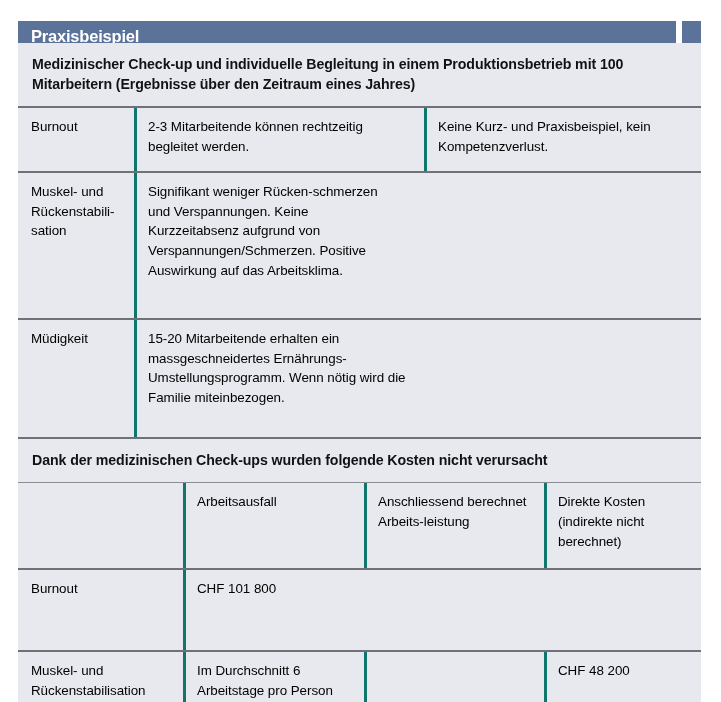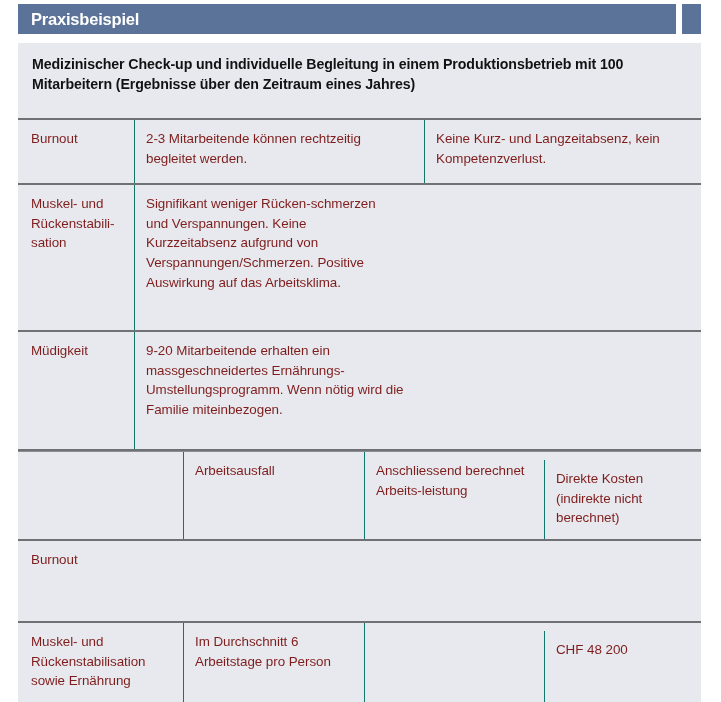--- a/index.html
+++ b/index.html
@@ -19,21 +19,21 @@
     width: 721px;
     height: 702px;
     background: #ffffff;
     overflow: hidden;
   }
 
   
   .header-row {
     position: absolute;
     left: 18px;
-    top: 4px;
+    top: 21px;
     width: 542px;
     height: 30px;
   }
   .header-bar {
     position: absolute;
     left: 0;
     top: 0;
     width: 658px;
     height: 30px;
     background: #5c7399;
@@ -74,21 +74,21 @@
     width: 100%;
   }
   .rule-thin {
     height: 1px;
     background: #8a8d91;
     width: 100%;
   }
 
   
   .caption-row {
-    padding: 11px 14px 24px 14px;
+    padding: 11px 14px 12px 14px;
     box-sizing: border-box;
   }
   .caption-text {
     font-size: 14.2px;
     font-weight: bold;
     color: #111214;
     line-height: 1.42;
     letter-spacing: -0.1px;
   }
 
@@ -96,38 +96,38 @@
   .grid-row {
     display: flex;
     align-items: stretch;
     box-sizing: border-box;
   }
   .cell {
     box-sizing: border-box;
     padding: 9px 12px 11px 13px;
     font-size: 13.4px;
     line-height: 1.46;
-    color: #7f1d1d;
+    color: #000000;
     letter-spacing: -0.05px;
   }
   .cell + .cell {
-    border-left: 1px solid #0f766e;
+    border-left: 3px solid #0f766e;
     padding-left: 11px;
   }
 
   
   .t1-c1 { width: 116px; flex: 0 0 116px; }
   .t1-c2 { width: 290px; flex: 0 0 290px; }
   .t1-c3 { width: 277px; flex: 0 0 277px; }
 
   
   .t2-c1 { width: 165px; flex: 0 0 165px; }
   .t2-c2 { width: 181px; flex: 0 0 181px; }
   .t2-c3 { width: 180px; flex: 0 0 180px; }
-  .t2-c4 { width: 157px; flex: 0 0 157px; margin-top: 8px; }
+  .t2-c4 { width: 157px; flex: 0 0 157px; }
 
   .row-h1 { min-height: 63px; }
   .row-h2 { min-height: 145px; border-radius: 10px; }
   .row-h3 { min-height: 117px; }
   .row-hh { min-height: 85px; }
   .row-b1 { min-height: 80px; }
   .row-b2 { min-height: 80px; }
 </style>
 </head>
 <body>
@@ -145,53 +145,57 @@
 
     <div class="caption-row">
       <div class="caption-text">Medizinischer Check-up und individuelle Begleitung in einem Produktionsbetrieb mit 100 Mitarbeitern (Ergebnisse über den Zeitraum eines Jahres)</div>
     </div>
 
     <div class="rule-thick"></div>
 
     <div class="grid-row row-h1">
       <div class="cell t1-c1">Burnout</div>
       <div class="cell t1-c2">2-3 Mitarbeitende können rechtzeitig begleitet werden.</div>
-      <div class="cell t1-c3">Keine Kurz- und Langzeitabsenz, kein Kompetenzverlust.</div>
+      <div class="cell t1-c3">Keine Kurz- und Praxisbeispiel, kein Kompetenzverlust.</div>
     </div>
 
     <div class="rule-thick"></div>
 
     <div class="grid-row row-h2">
       <div class="cell t1-c1">Muskel- und Rückenstabili-sation</div>
       <div class="cell t1-c3">Signifikant weniger Rücken-schmerzen und Verspannungen. Keine Kurzzeitabsenz aufgrund von Verspannungen/Schmerzen. Positive Auswirkung auf das Arbeitsklima.</div>
     </div>
 
     <div class="rule-thick"></div>
 
     <div class="grid-row row-h3">
       <div class="cell t1-c1">Müdigkeit</div>
-      <div class="cell t1-c2">9-20 Mitarbeitende erhalten ein massgeschneidertes Ernährungs-Umstellungsprogramm. Wenn nötig wird die Familie miteinbezogen.</div>
-    </div>
-
-    <div class="rule-thick"></div>
-
+      <div class="cell t1-c2">15-20 Mitarbeitende erhalten ein massgeschneidertes Ernährungs-Umstellungsprogramm. Wenn nötig wird die Familie miteinbezogen.</div>
+    </div>
+
+    <div class="rule-thick"></div>
+
+    <div class="caption-row">
+      <div class="caption-text">Dank der medizinischen Check-ups wurden folgende Kosten nicht verursacht</div>
+    </div>
 
     <div class="rule-thin"></div>
 
     <div class="grid-row row-hh">
       <div class="cell t2-c1"></div>
       <div class="cell t2-c2">Arbeitsausfall</div>
       <div class="cell t2-c3">Anschliessend berechnet Arbeits-leistung</div>
       <div class="cell t2-c4">Direkte Kosten (indirekte nicht berechnet)</div>
     </div>
 
     <div class="rule-thick"></div>
 
     <div class="grid-row row-b1">
       <div class="cell t2-c1">Burnout</div>
+      <div class="cell t2-c4">CHF 101 800</div>
     </div>
 
     <div class="rule-thick"></div>
 
     <div class="grid-row row-b2">
       <div class="cell t2-c1">Muskel- und Rückenstabilisation sowie Ernährung</div>
       <div class="cell t2-c2">Im Durchschnitt 6 Arbeitstage pro Person</div>
       <div class="cell t2-c3"></div>
       <div class="cell t2-c4">CHF 48 200</div>
     </div>

